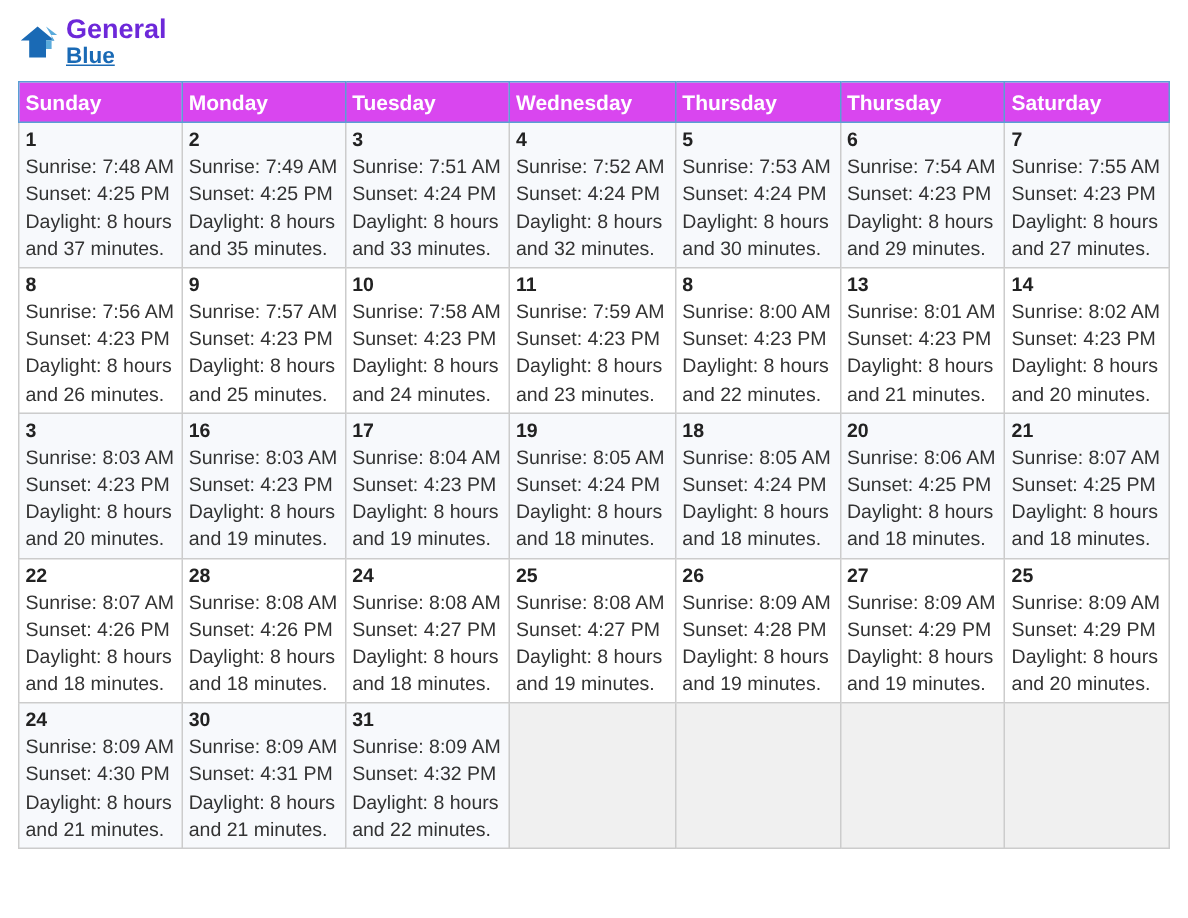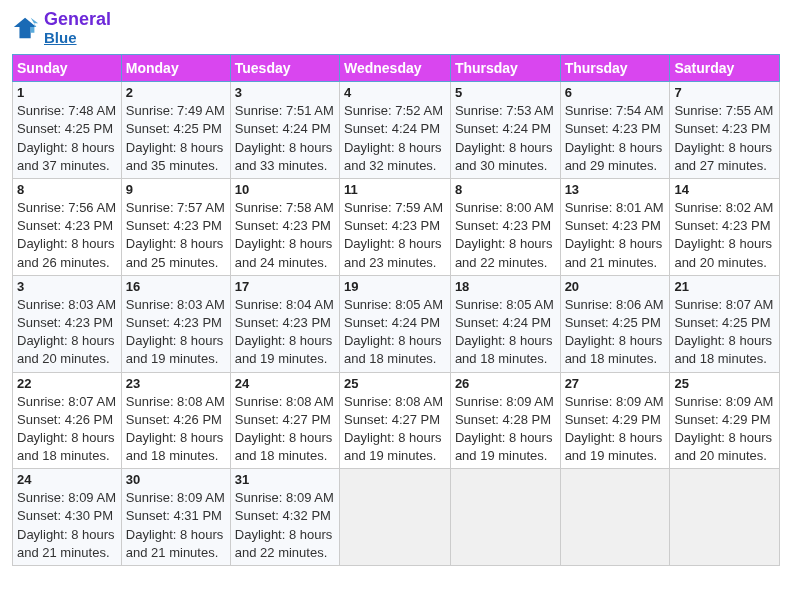--- a/index.html
+++ b/index.html
@@ -209,21 +209,21 @@
             <span class="day-num">21</span>
             <div class="day-info">Sunrise: 8:07 AM<br>Sunset: 4:25 PM<br>Daylight: 8 hours and 18 minutes.</div>
           </td>
         </tr>
         <tr>
           <td>
             <span class="day-num">22</span>
             <div class="day-info">Sunrise: 8:07 AM<br>Sunset: 4:26 PM<br>Daylight: 8 hours and 18 minutes.</div>
           </td>
           <td>
-            <span class="day-num">23</span>
+            <span class="day-num">28</span>
             <div class="day-info">Sunrise: 8:08 AM<br>Sunset: 4:26 PM<br>Daylight: 8 hours and 18 minutes.</div>
           </td>
           <td>
             <span class="day-num">24</span>
             <div class="day-info">Sunrise: 8:08 AM<br>Sunset: 4:27 PM<br>Daylight: 8 hours and 18 minutes.</div>
           </td>
           <td>
             <span class="day-num">25</span>
             <div class="day-info">Sunrise: 8:08 AM<br>Sunset: 4:27 PM<br>Daylight: 8 hours and 19 minutes.</div>
           </td>

